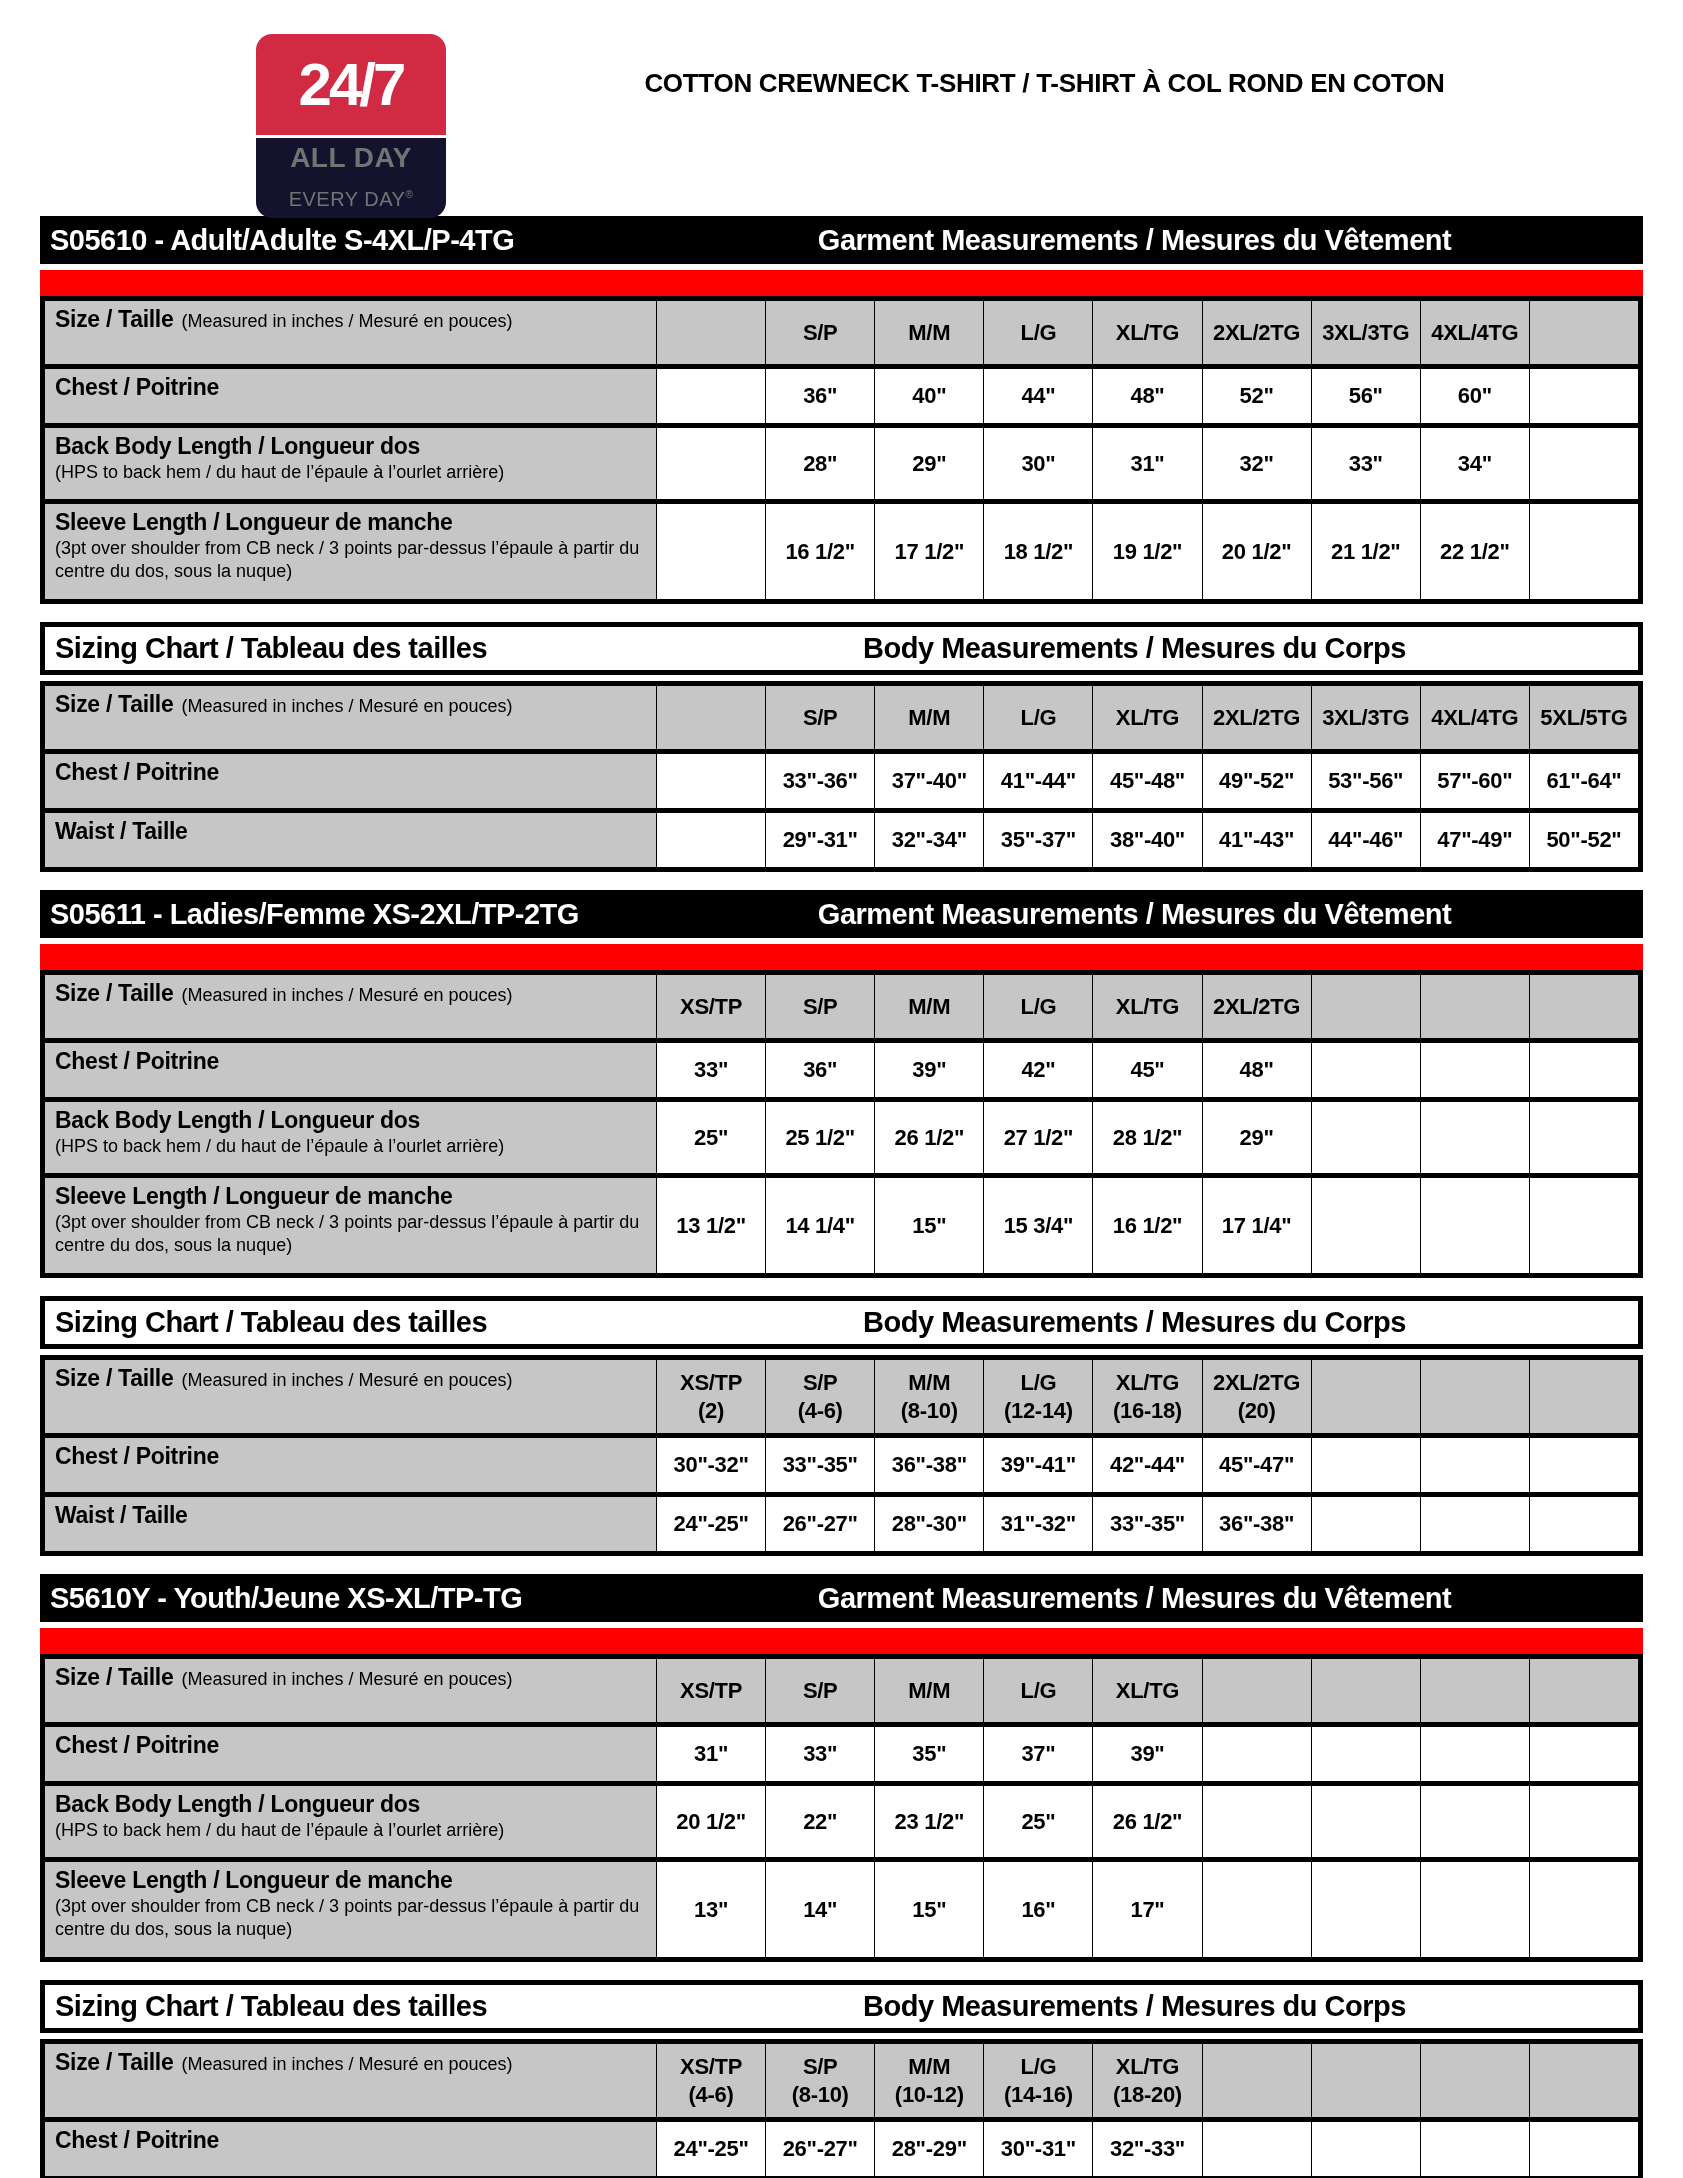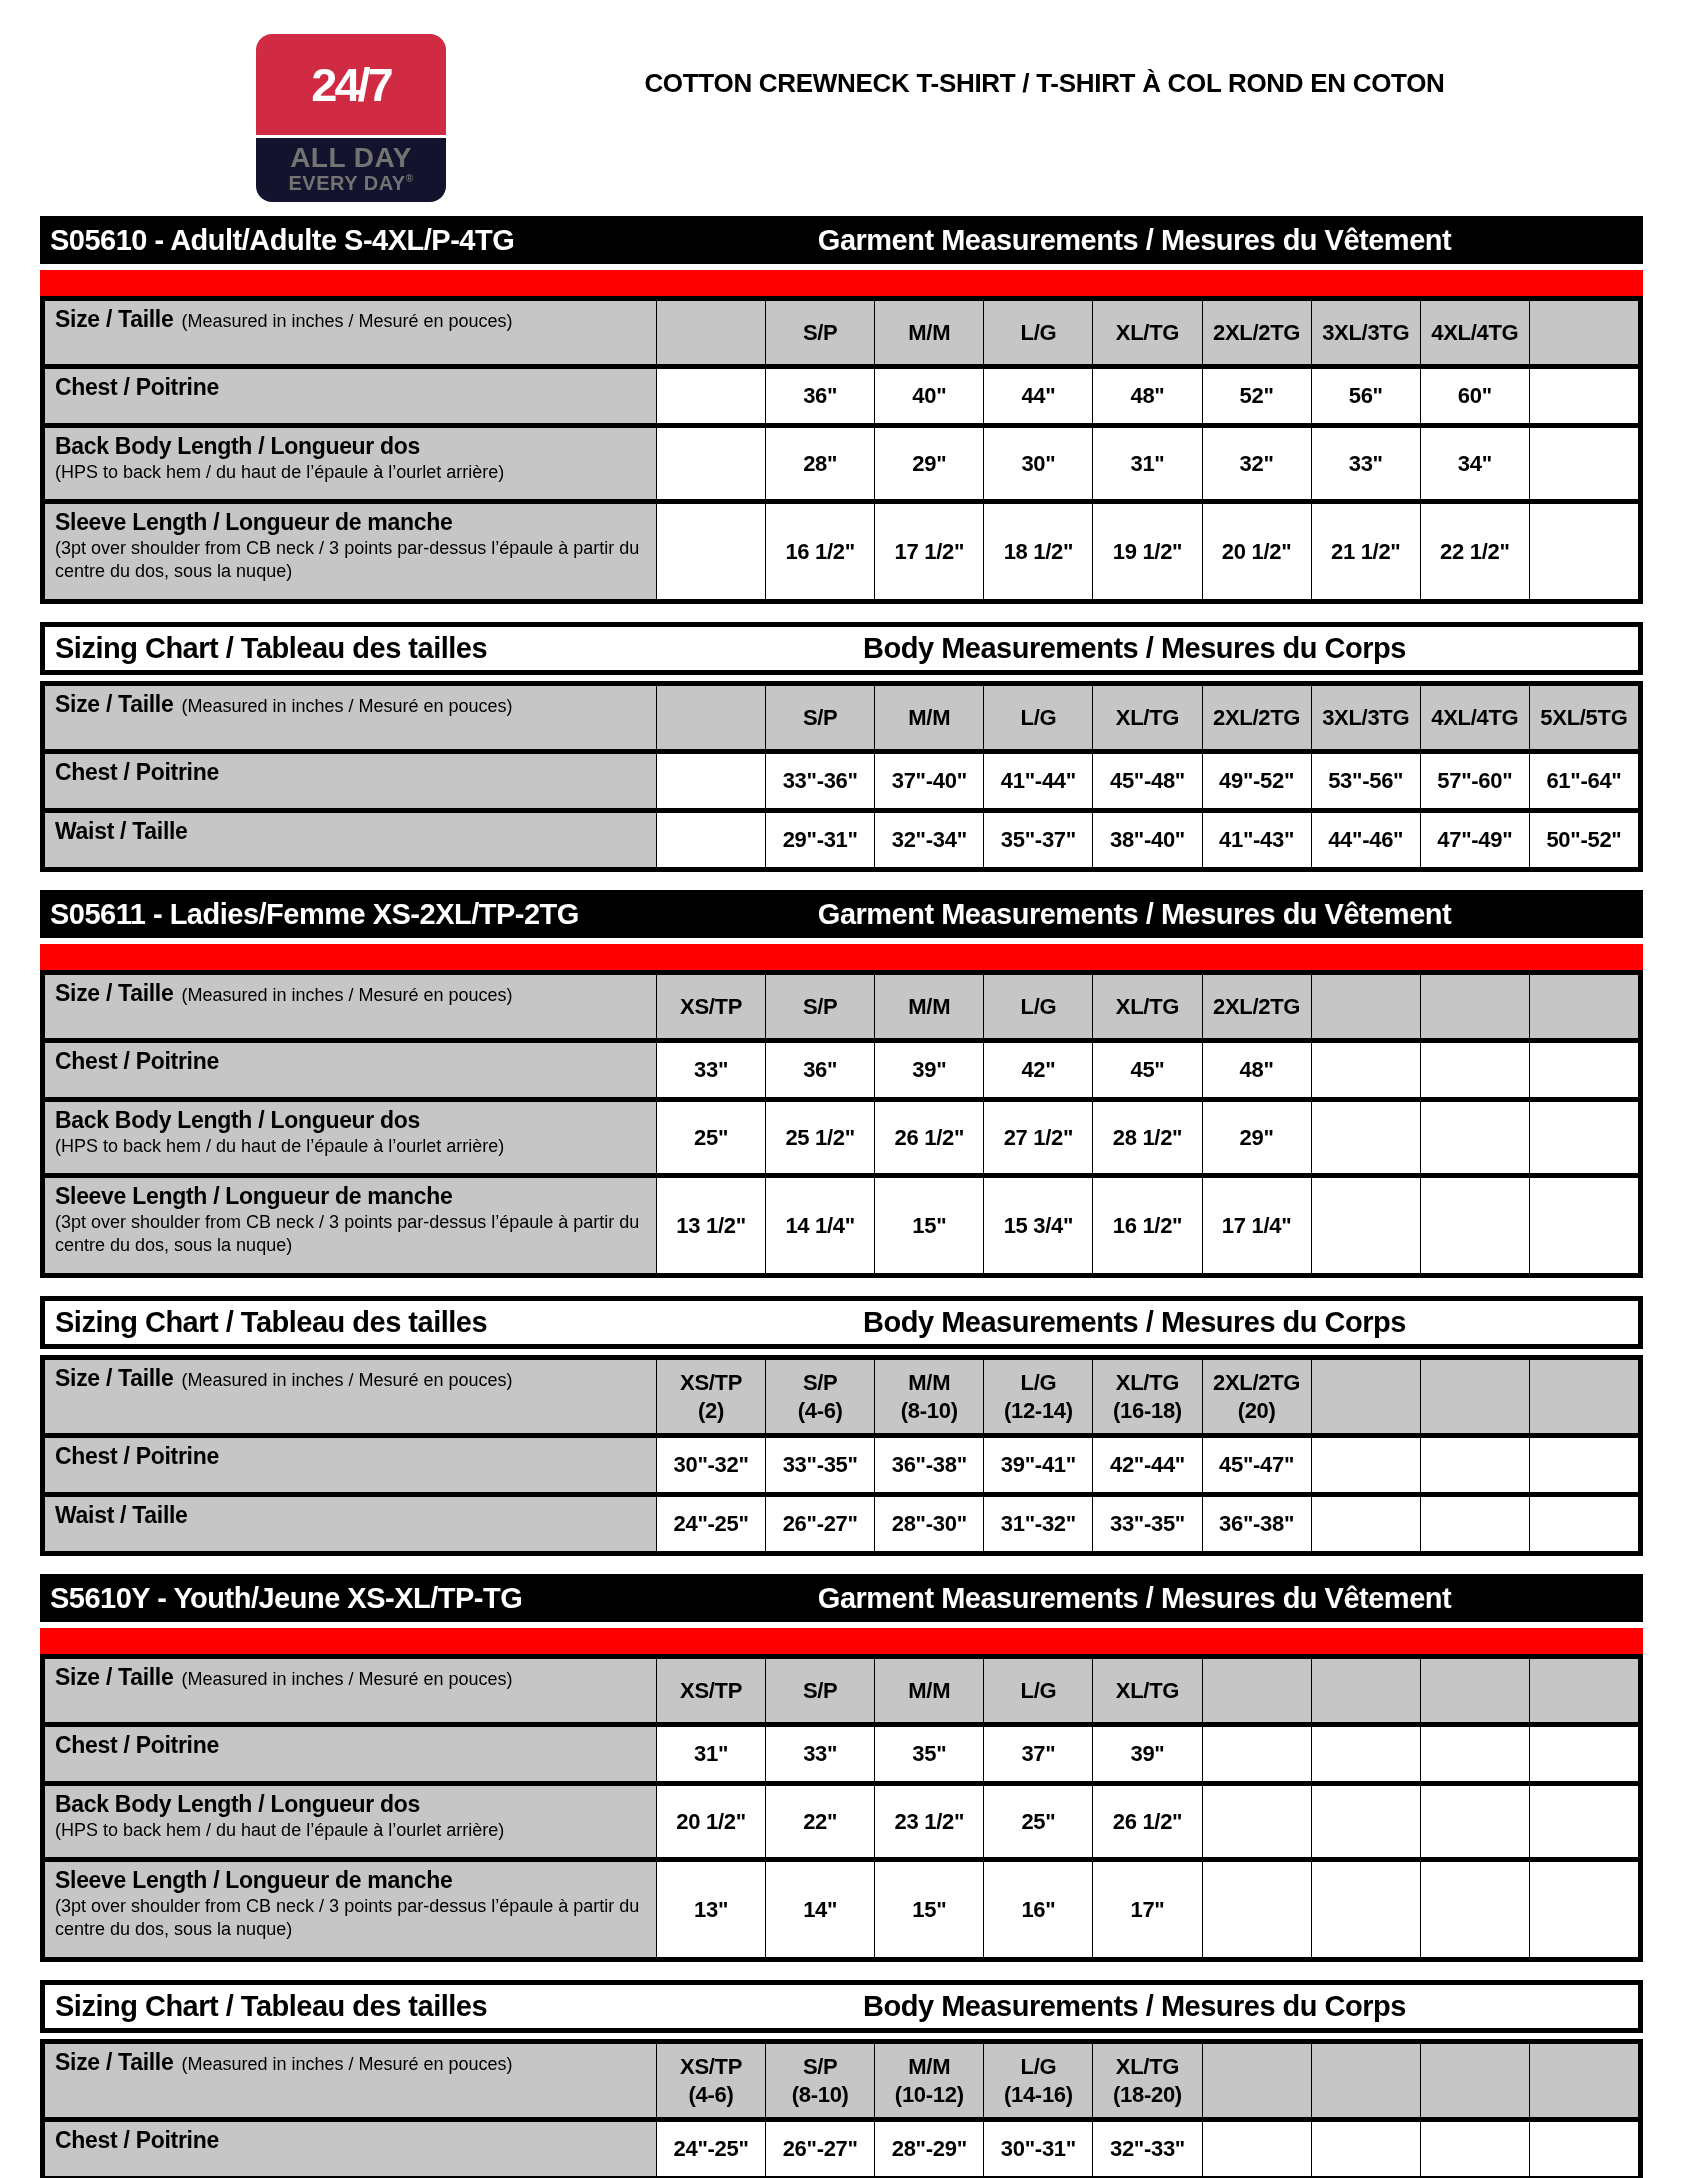--- a/index.html
+++ b/index.html
@@ -3,24 +3,24 @@
 <meta charset="utf-8">
 <style>
   *{box-sizing:border-box;margin:0;padding:0;}
   html,body{width:1683px;height:2178px;background:#fff;font-family:"Liberation Sans",sans-serif;color:#000;}
   .page{width:1683px;height:2178px;padding:34px 40px 0 40px;overflow:hidden;}
 
   
   .hdr{display:flex;margin-bottom:16px;height:166px;}
   .logo{margin-left:216px;width:190px;flex:0 0 auto;}
   .logo-top{background:#d02b43;height:101px;border-radius:16px 16px 0 0;display:flex;align-items:center;justify-content:center;}
-  .logo-247{color:#fff;font-size:47px;font-weight:bold;letter-spacing:-3px;}
+  .logo-247{color:#fff;font-size:60px;font-weight:bold;letter-spacing:-3px;}
   .logo-bot{background:#14132d;border-radius:0 0 16px 16px;margin-top:3px;padding:6px 0 9px 0;text-align:center;color:#737373;}
   .logo-l1{font-size:28px;font-weight:bold;line-height:1;display:block;letter-spacing:0.5px;}
-  .logo-l2{font-size:20px;font-weight:bold;line-height:1;display:block;margin-top:1px;letter-spacing:0.5px;}
+  .logo-l2{font-size:20px;font-weight:normal;line-height:1;display:block;margin-top:17px;letter-spacing:0.5px;}
   .reg{font-size:10px;vertical-align:super;}
   .titles{flex:1;display:flex;flex-direction:column;align-items:center;}
   .title{margin-top:26px;font-size:35px;font-weight:bold;letter-spacing:-0.5px;white-space:pre;}
   .subtitle{margin-top:34px;font-size:26px;font-weight:bold;letter-spacing:-0.3px;}
 
   
   .sec{margin-bottom:18px;}
   .secbar{background:#000;color:#fff;height:48px;display:flex;align-items:center;}
   .sizebar{background:#fff;color:#000;border:5px solid #000;height:53px;display:flex;align-items:center;margin-bottom:6px;}
   .bar-left{width:586px;padding-left:10px;font-size:29px;font-weight:bold;white-space:nowrap;letter-spacing:-0.5px;}

